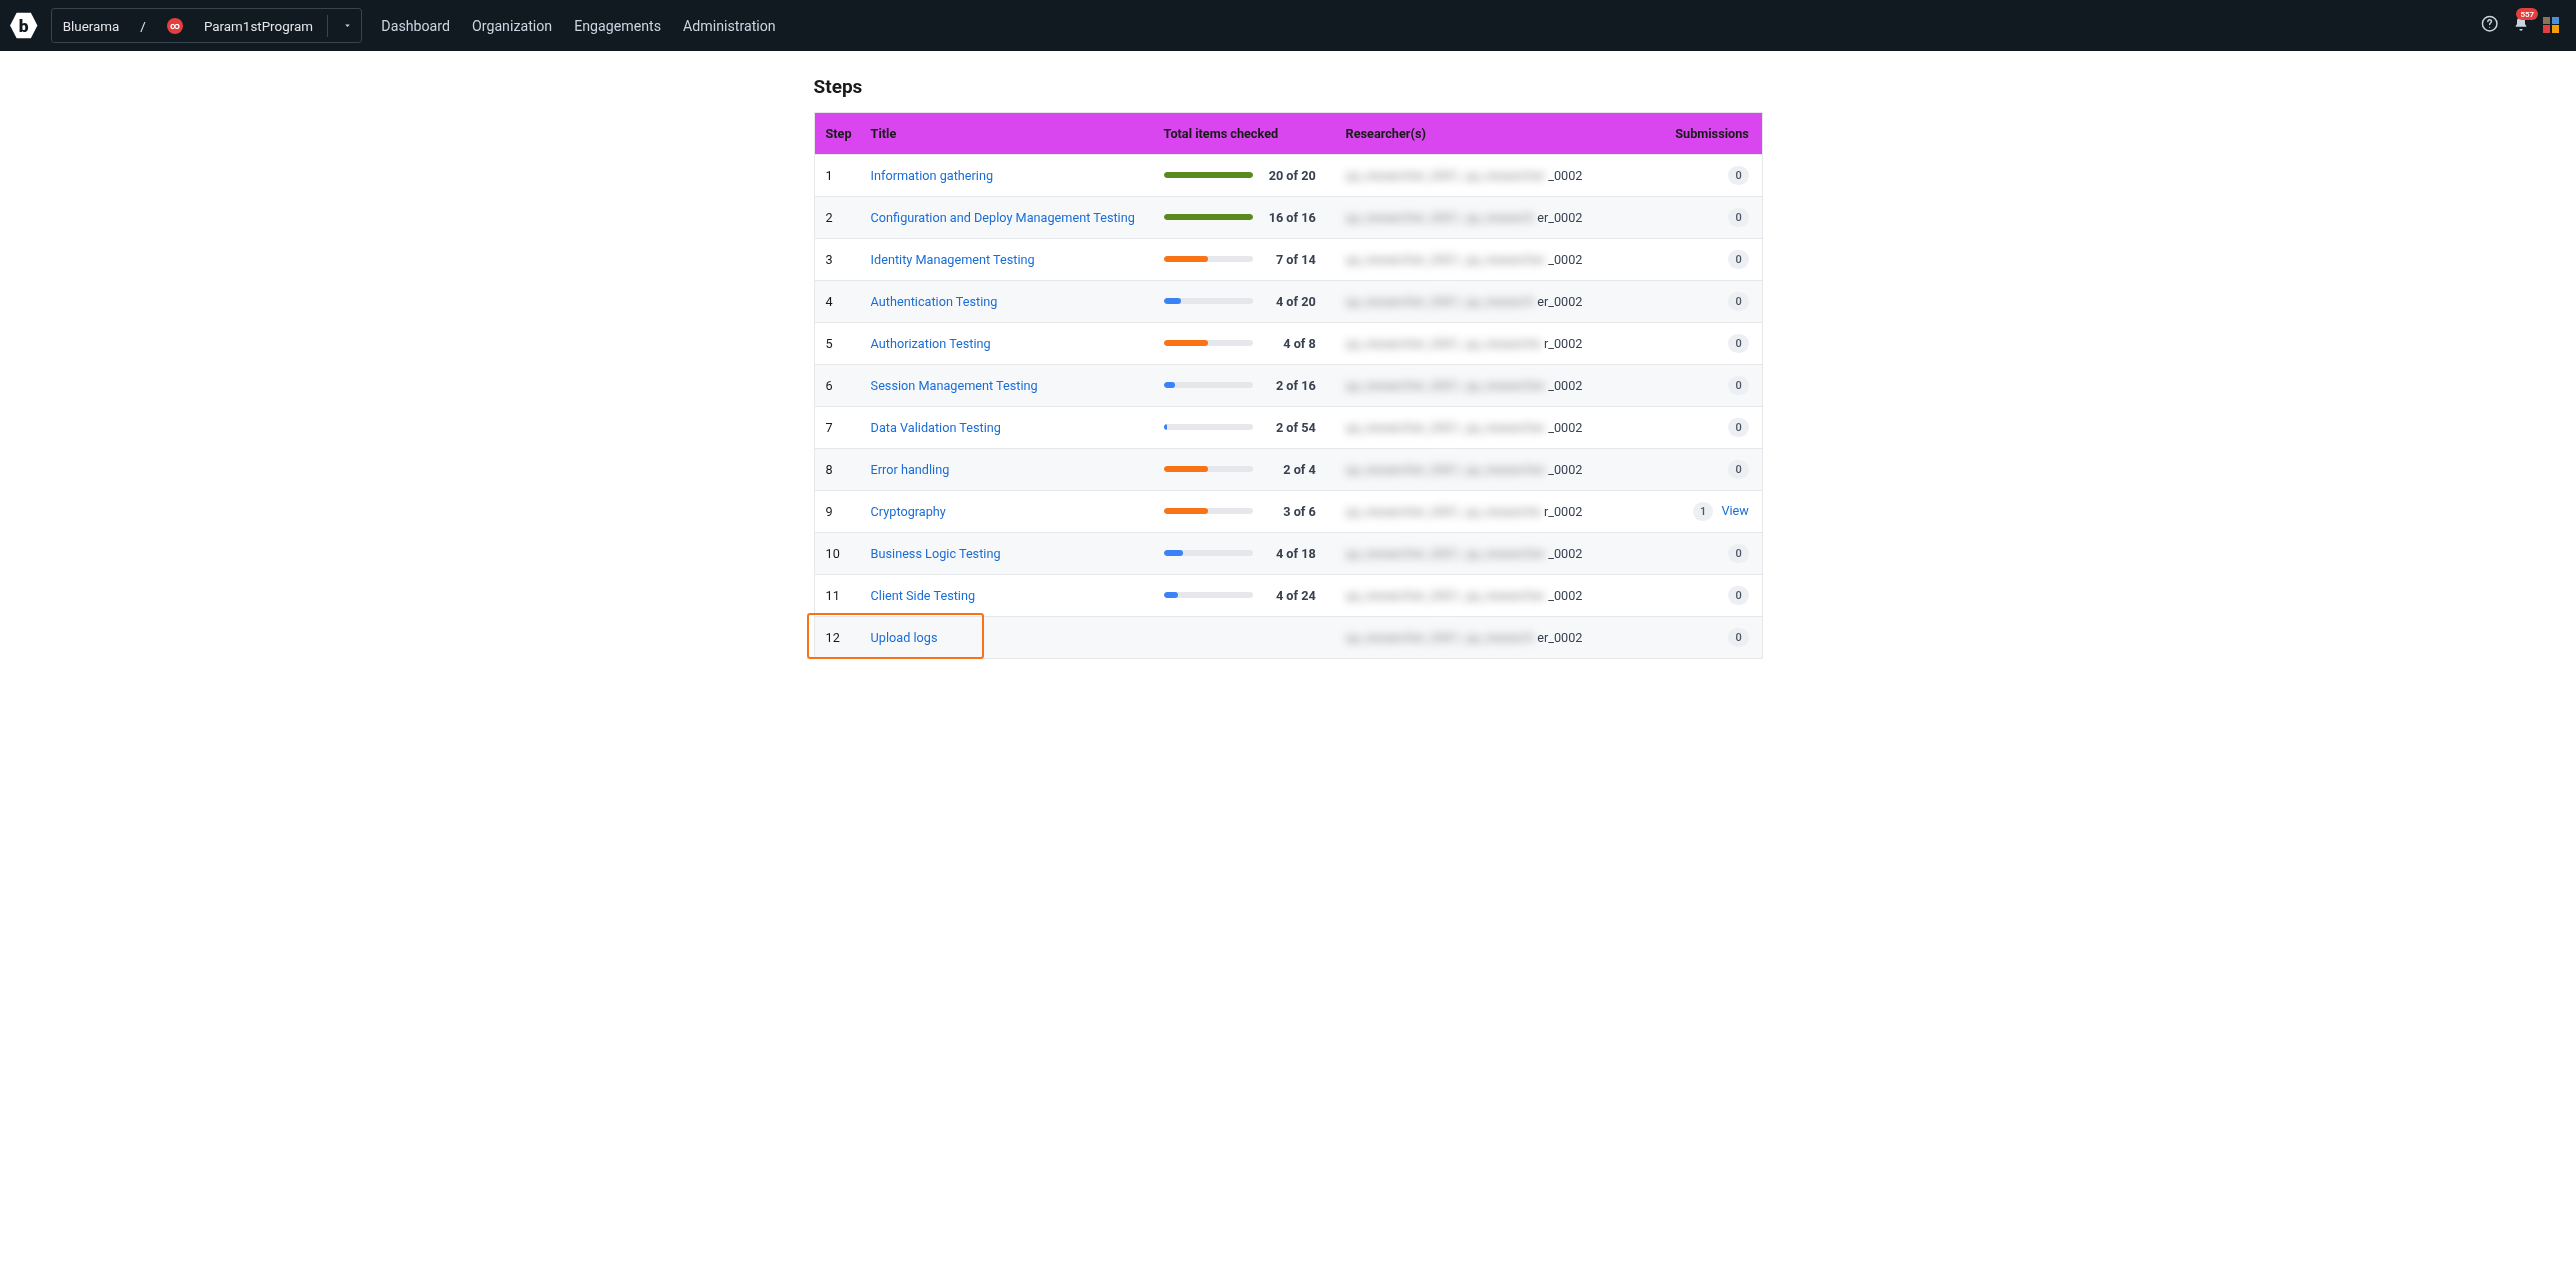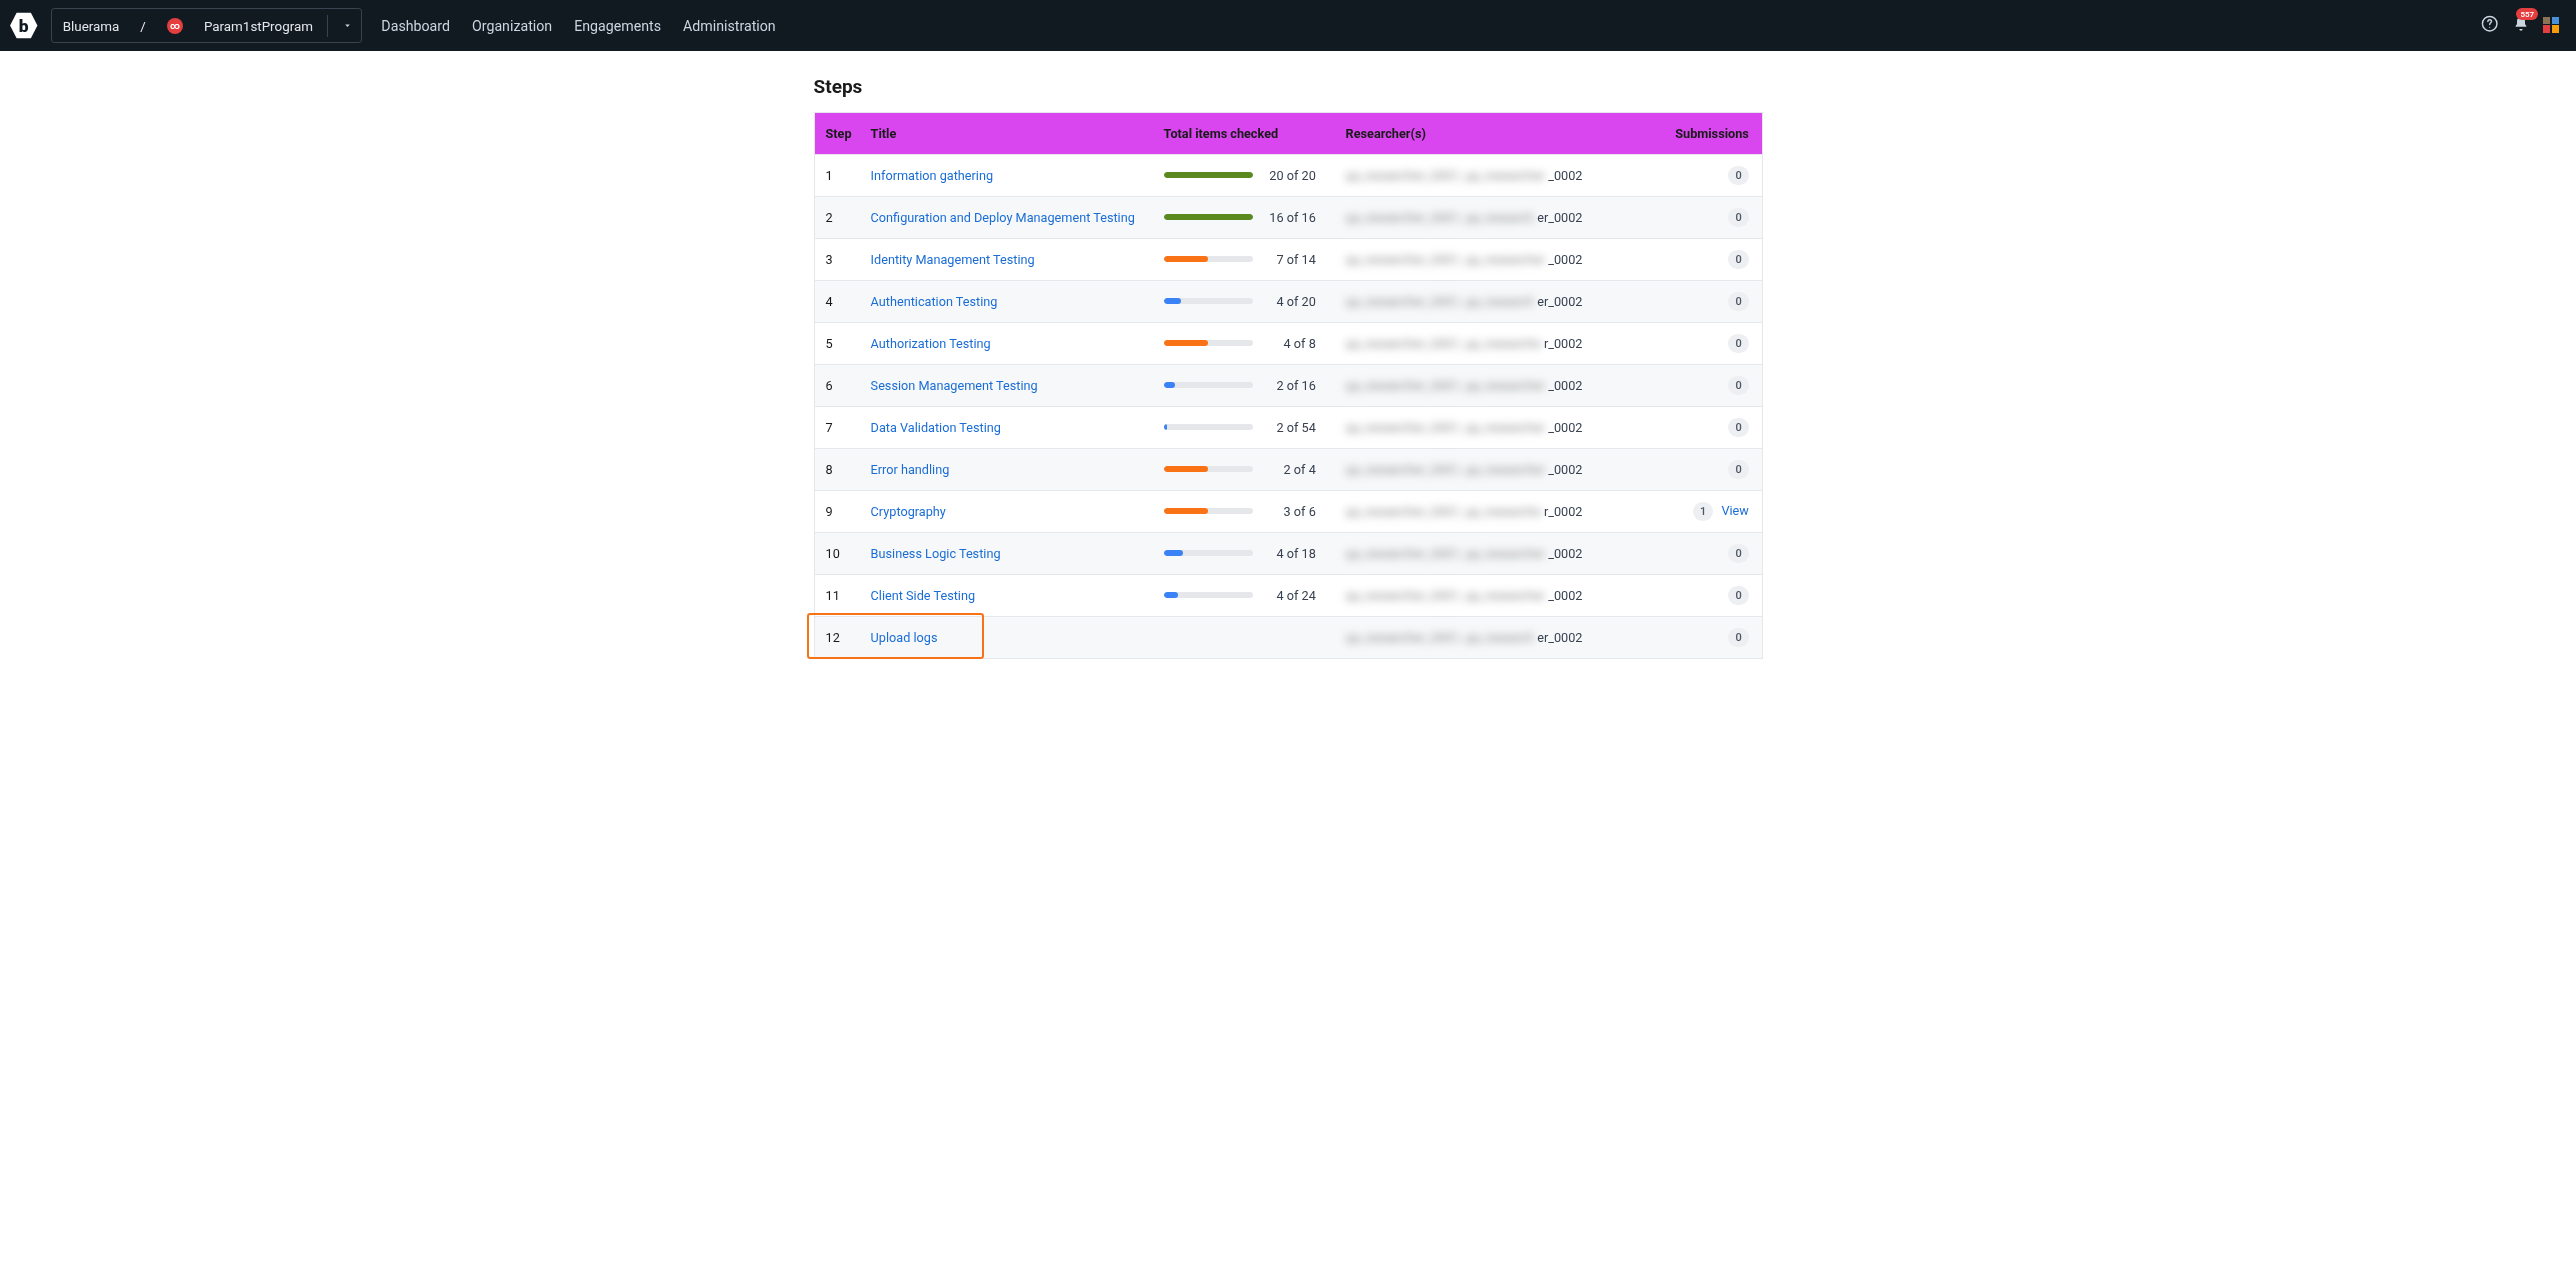--- a/index.html
+++ b/index.html
@@ -31,21 +31,21 @@
 .container { max-width: 949px; margin: 0 auto; padding: 24px 0 32px; }
 .heading { font-size: 19px; font-weight: 700; margin-bottom: 14.2px; }
 
 table.steps { width: 100%; border-collapse: collapse; border: 0.8px solid #e5e7eb; font-size: 12.7px; }
 table.steps thead th { text-align: left; font-weight: 700; padding: 12.7px 9.5px; background: #d946ef; border-bottom: 0.8px solid #e5e7eb; }
 table.steps tbody tr { border-top: 0.8px solid #e5e7eb; }
 table.steps tbody tr:nth-child(even) { background: #f7f8f9; }
 table.steps td { padding: 11px 9.5px; vertical-align: middle; }
 .col-step { width: 47px; padding-left: 11px !important; }
 .col-title { width: 293px; }
-.col-progress { width: 182px; }
+.col-progress { width: 182px; font-weight: bold; }
 .col-research { }
 .col-sub { width: 111px; text-align: right !important; padding-right: 12.7px !important; }
 th.col-sub { text-align: right; }
 
 .title-link { color: #1a6dd6; text-decoration: none; cursor: pointer; }
 
 .progress-cell { display: flex; align-items: center; gap: 14.2px; }
 .progress-bar { width: 89px; height: 6.3px; background: #e5e7eb; border-radius: 3.2px; overflow: hidden; flex-shrink: 0; }
 .progress-fill { height: 100%; border-radius: 3.2px; }
 .progress-text { font-size: 12.7px; color: #374151; white-space: nowrap; text-align: right; min-width: 49px; }

